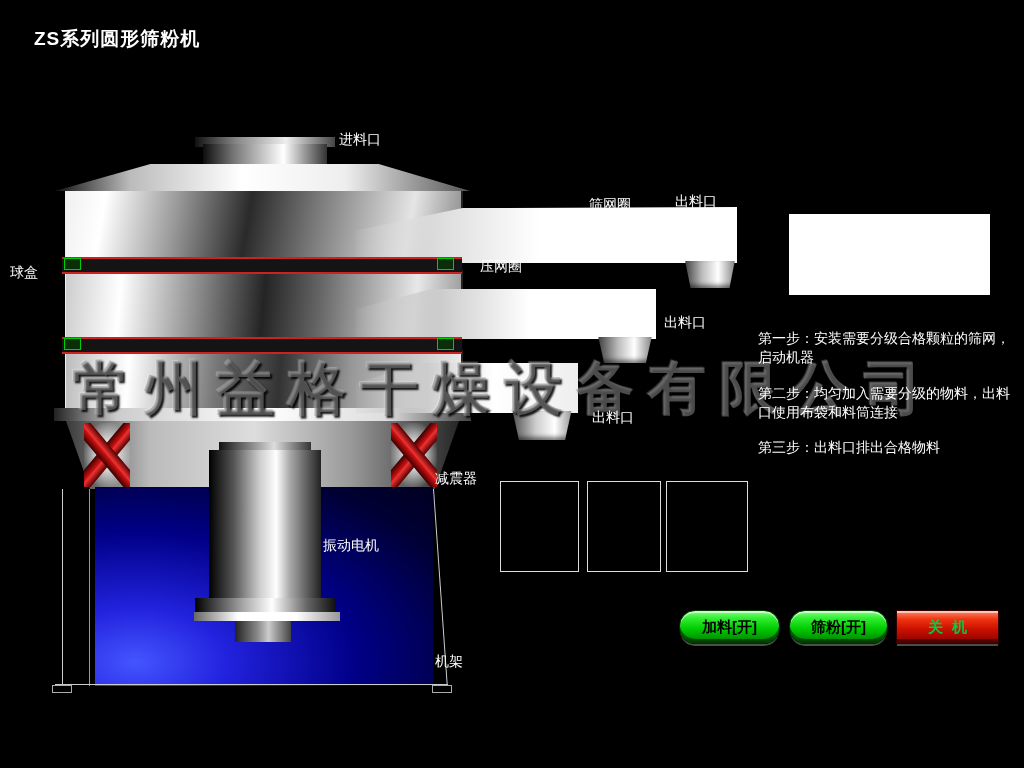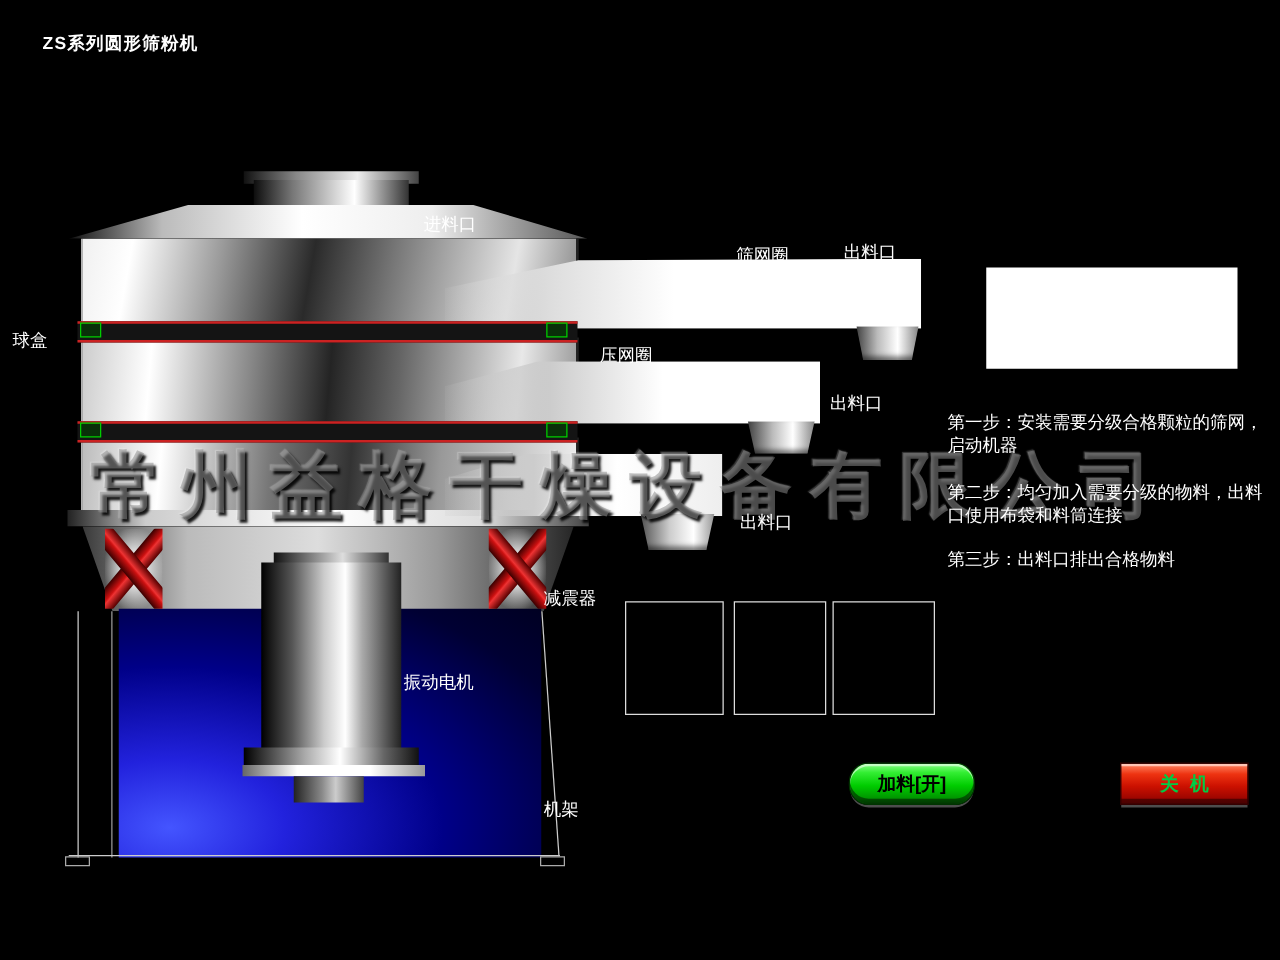--- a/index.html
+++ b/index.html
@@ -5,21 +5,21 @@
   html,body { margin:0; padding:0; background:#000; }
   .stage {
     position:relative; width:1024px; height:768px; background:#000;
     overflow:hidden; font-family:"Liberation Sans", sans-serif;
   }
   .part, .lbl, .panel, .btn, .tag { position:absolute; }
 
   
   .page-title {
     position:absolute; left:34px; top:26px; color:#fff;
-    font-size:14px; font-weight:bold; letter-spacing:1px; z-index:10;
+    font-size:19px; font-weight:bold; letter-spacing:1px; z-index:10;
   }
 
   
   .inlet-lip  { left:195px; top:137px; width:140px; height:10px;
     background:linear-gradient(90deg,#111,#888 30%,#eee 65%,#444); }
   .inlet-pipe { left:203px; top:144px; width:124px; height:25px;
     background:linear-gradient(90deg,#0d0d0d,#777 25%,#fff 65%,#999 82%,#333); }
   .lid { left:55px; top:164px; width:415px; height:27px;
     clip-path:polygon(23% 0,78% 0,100% 100%,0 100%);
     background:linear-gradient(90deg,#111,#bbb 18%,#fff 45%,#eee 70%,#555); }
@@ -94,30 +94,30 @@
     clip-path:polygon(4% 0,96% 0,86% 100%,14% 100%); }
   .spout-1 { left:683px; top:261px; width:54px; height:27px;
     background:linear-gradient(90deg,#333,#bbb 35%,#fff 65%,#777); }
   .spout-2 { left:596px; top:337px; width:58px; height:26px;
     background:linear-gradient(90deg,#333,#bbb 38%,#fff 66%,#777); }
   .spout-3 { left:510px; top:411px; width:64px; height:29px;
     background:linear-gradient(90deg,#444,#ccc 40%,#fff 70%,#888); }
 
   
   .lbl { color:#fff; font-size:14px; white-space:nowrap; z-index:10; }
-  .lbl-feed-inlet { left:339px; top:131px;margin-top:40px; }
+  .lbl-feed-inlet { left:339px; top:131px; }
   .lbl-sieve-ring { left:562px; top:196px;margin-left:27px; }
   .lbl-outlet-top { left:675px; top:193px; }
-  .lbl-press-ring { left:480px; top:276px;text-align:right; }
+  .lbl-press-ring { left:480px; top:258px;text-align:right; }
   .lbl-ball-box   { left:10px;  top:264px; }
   .lbl-outlet-mid { left:664px; top:314px; }
   .lbl-outlet-low { left:592px; top:409px; }
   .lbl-damper     { left:435px; top:470px; }
   .lbl-motor      { left:323px; top:537px; }
-  .lbl-frame      { left:435px; top:639px;text-align:right; }
+  .lbl-frame      { left:435px; top:653px;text-align:right; }
 
   
   .watermark { position:absolute; left:72px; top:350px; z-index:8;
     font-size:58px; font-weight:bold; letter-spacing:14px; white-space:nowrap;
     color:rgba(140,140,140,.52);
     text-shadow:2px 2px 2px rgba(0,0,0,.9), -1px -1px 1px rgba(255,255,255,.25); }
 
   
   .info-panel { left:789px; top:214px; width:201px; height:81px;
     background:#fff; z-index:5; }
@@ -218,15 +218,16 @@
 
   <div class="step step-1">第一步：安装需要分级合格颗粒的筛网，启动机器</div>
   <div class="step step-3">第三步：出料口排出合格物料</div>
   <div class="step step-2">第二步：均匀加入需要分级的物料，出料口使用布袋和料筒连接</div>
 
   <div class="panel collection-box cbox-1"></div>
   <div class="panel collection-box cbox-2"></div>
   <div class="panel collection-box cbox-3"></div>
 
   <div class="btn btn-green btn-feed">加料[开]</div>
+  <div class="btn btn-green btn-sieve">筛粉[开]</div>
   <div class="btn btn-red btn-off">关 机</div>
 
 </div>
 
 </body></html>

